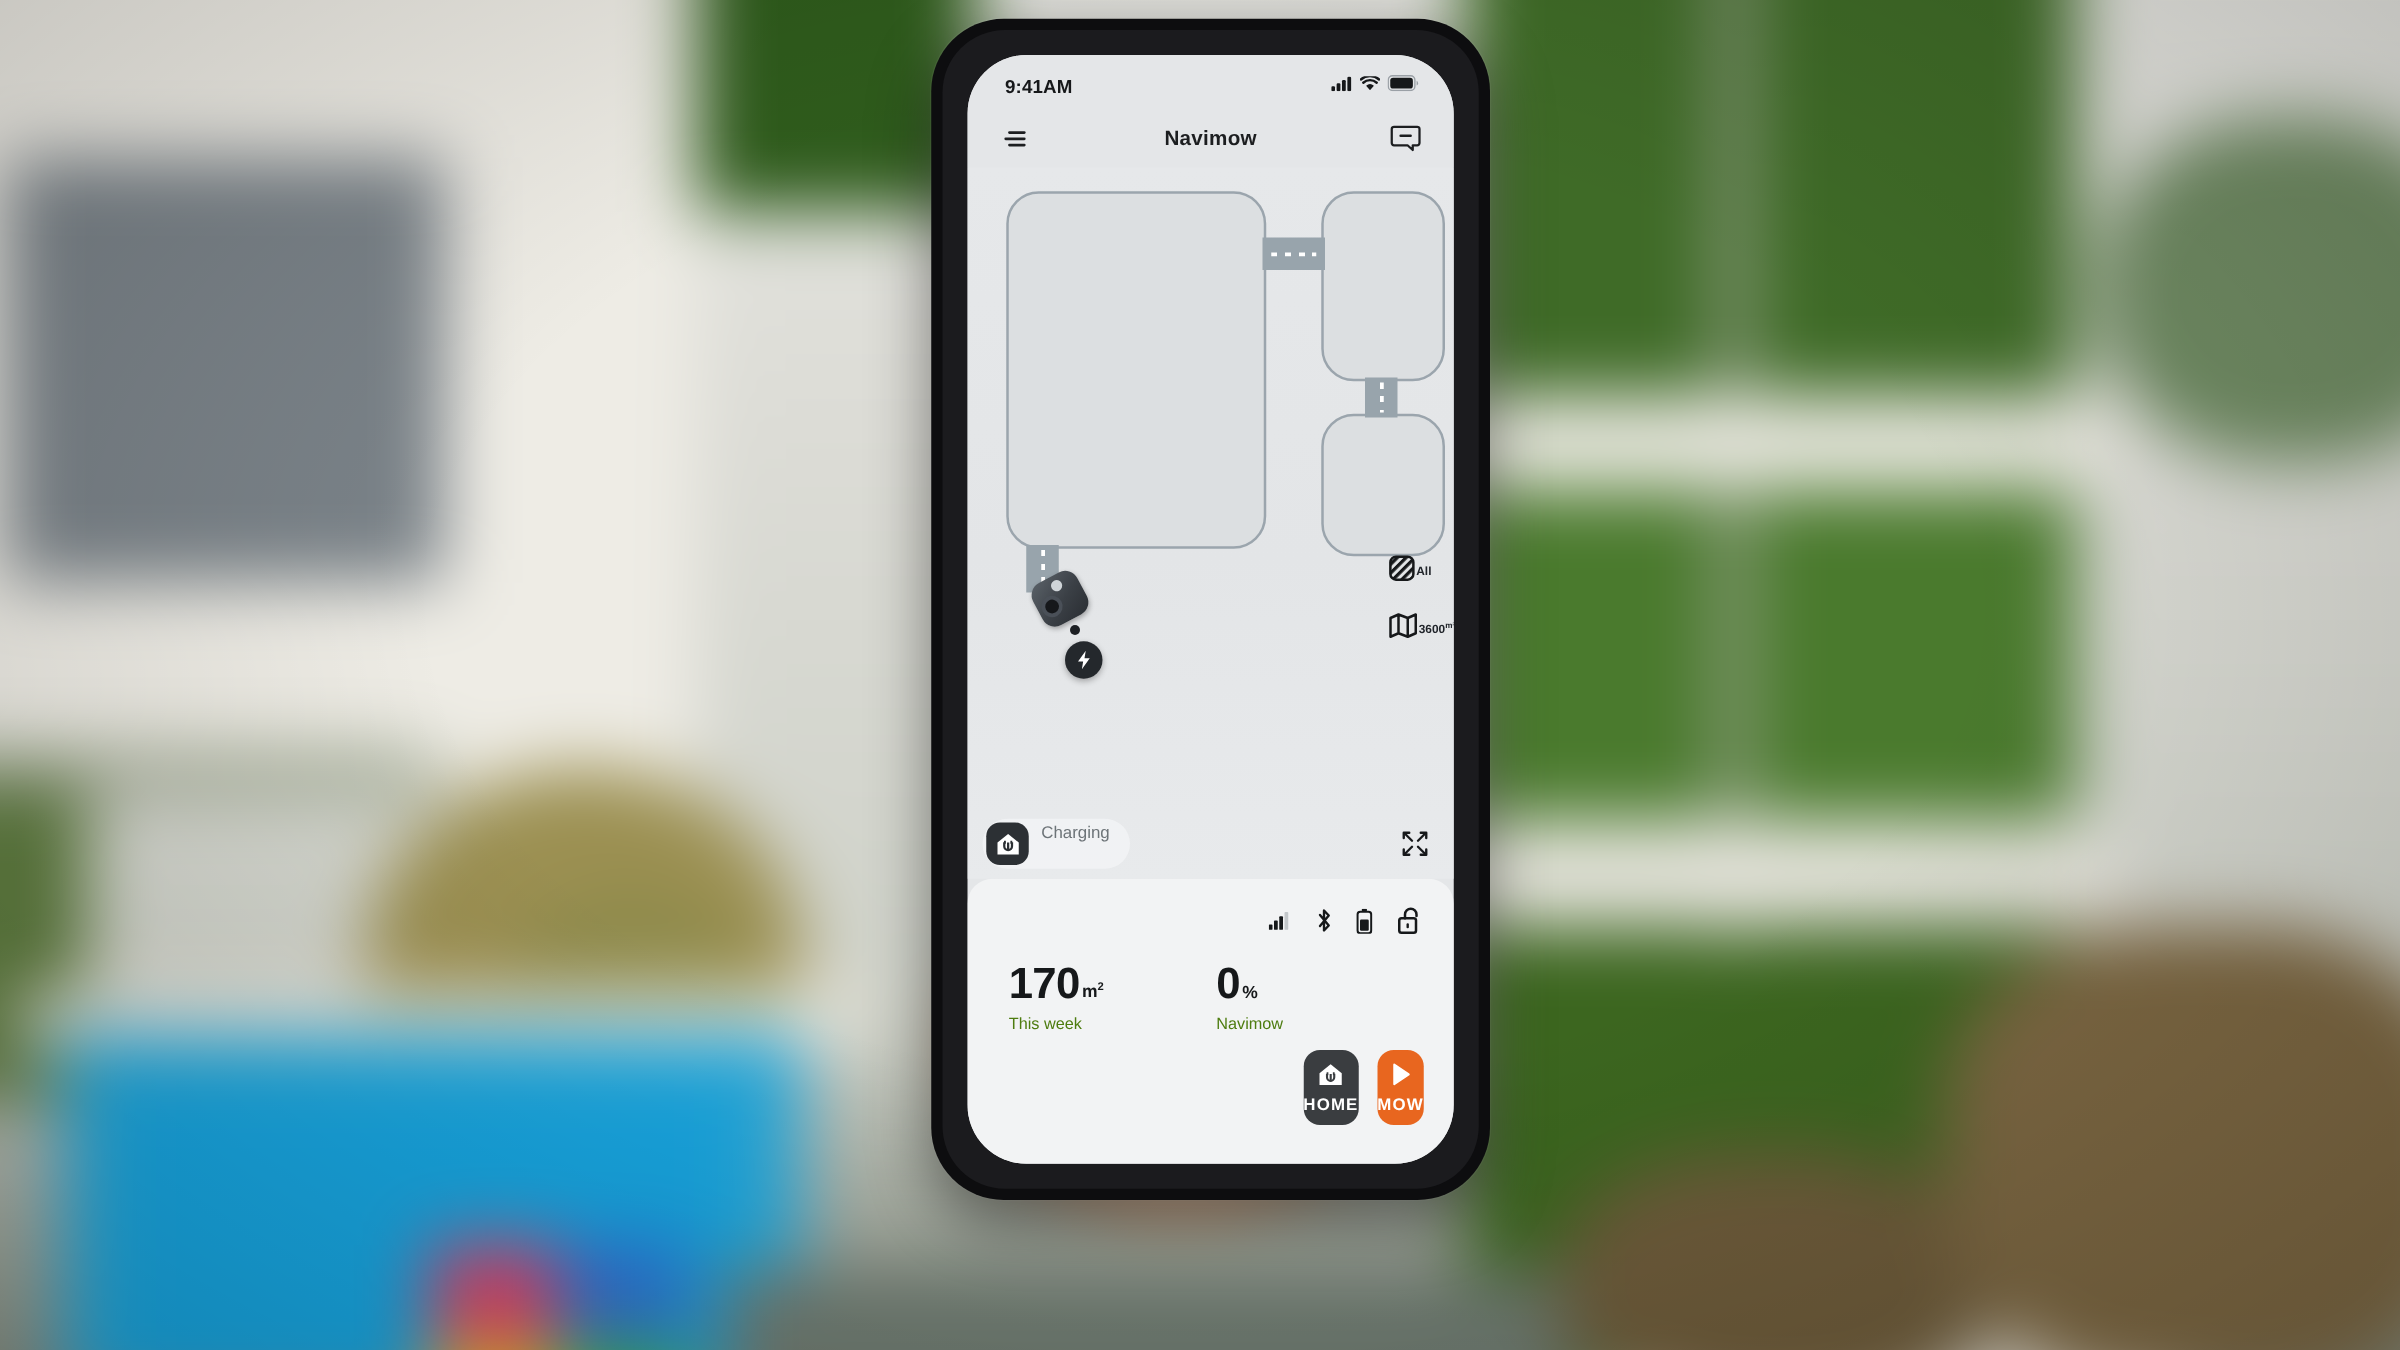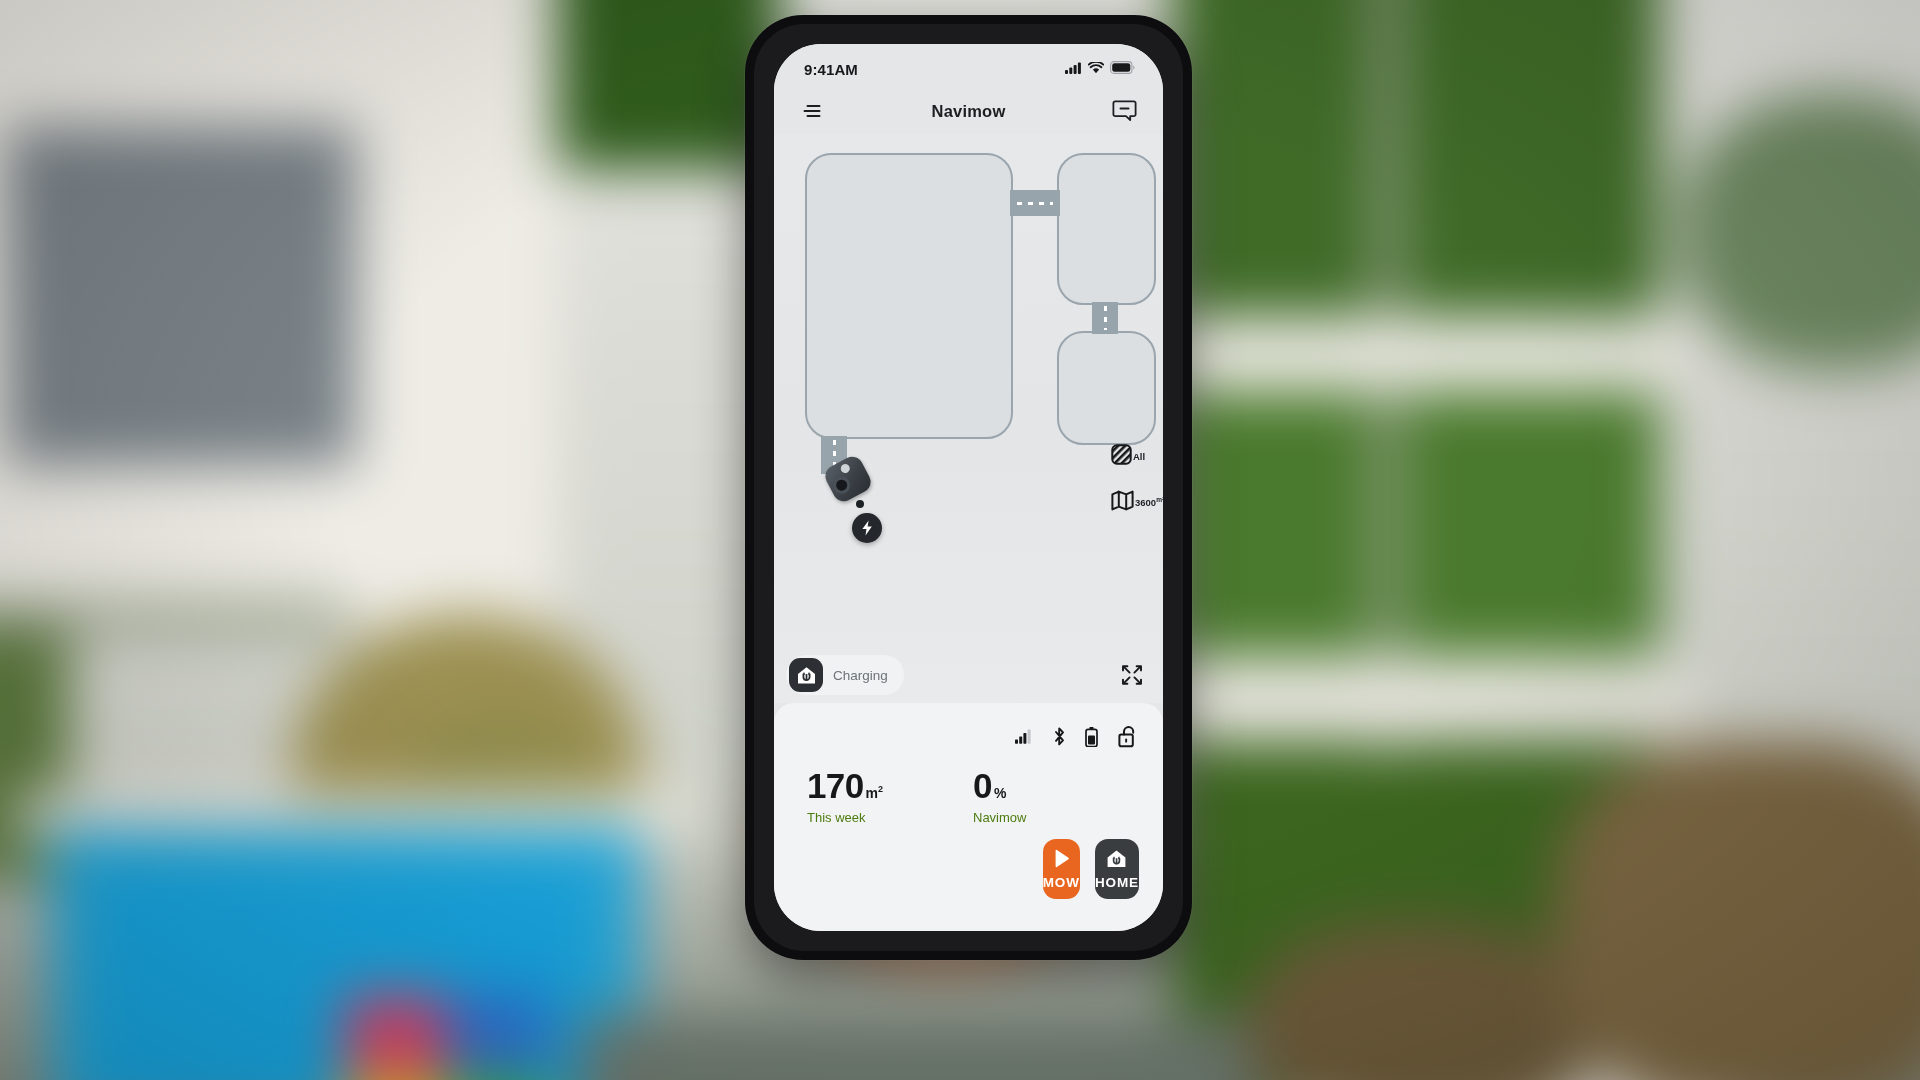--- a/index.html
+++ b/index.html
@@ -250,21 +250,20 @@
   #statusrow {
     position: absolute;
     left: 0; right: 0; bottom: 6px;
     height: 44px;
     display: flex;
     align-items: center;
     padding: 0 16px 0 12px;
   }
   #dock-pill {
     display: flex;
-    align-items: center;
     gap: 10px;
     background: rgba(244,245,246,.72);
     border-radius: 20px;
     padding: 3px 16px 3px 3px;
   }
   #dock-icon {
     width: 34px; height: 34px;
     border-radius: 11px;
     background: #2c3034;
     display: flex; align-items: center; justify-content: center;
@@ -577,38 +576,38 @@
           <div class="stat">
             <div class="val">
               <span class="num">0</span>
               <span class="unit">%</span>
             </div>
             <div class="cap">Navimow</div>
           </div>
         </div>
 
         <div id="actions">
-          <button class="act-btn" id="btn-mow">
-            <span>
-              <svg width="21" height="21" viewBox="0 0 21 21">
-                <path d="M5.4 2.6 L17 10.5 L5.4 18.4 Z" fill="#ffffff" stroke="#ffffff" stroke-width="1.6" stroke-linejoin="round"></path>
-              </svg>
-            </span>
-            <span class="lbl">MOW</span>
-          </button>
           <button class="act-btn" id="btn-home">
             <span>
               <svg width="21" height="20" viewBox="0 0 21 20">
                 <path d="M10.5 1.4 L19.4 8.6 v9.4 H1.6 V8.6 Z" fill="#ffffff"></path>
                 <rect x="9.7" y="9.2" width="1.7" height="6" fill="#3a3d40"></rect>
                 <path d="M7.6 9 v2.8 a2.9 2.9 0 0 0 5.8 0 v-2.8" fill="none" stroke="#3a3d40" stroke-width="1.7"></path>
                 <rect x="7.3" y="7.8" width="1.4" height="2.3" fill="#3a3d40"></rect>
                 <rect x="12.3" y="7.8" width="1.4" height="2.3" fill="#3a3d40"></rect>
               </svg>
             </span>
             <span class="lbl">HOME</span>
           </button>
+          <button class="act-btn" id="btn-mow">
+            <span>
+              <svg width="21" height="21" viewBox="0 0 21 21">
+                <path d="M5.4 2.6 L17 10.5 L5.4 18.4 Z" fill="#ffffff" stroke="#ffffff" stroke-width="1.6" stroke-linejoin="round"></path>
+              </svg>
+            </span>
+            <span class="lbl">MOW</span>
+          </button>
         </div>
 
       </div>
     </div>
   </div>
 </div>
 
 </body></html>

